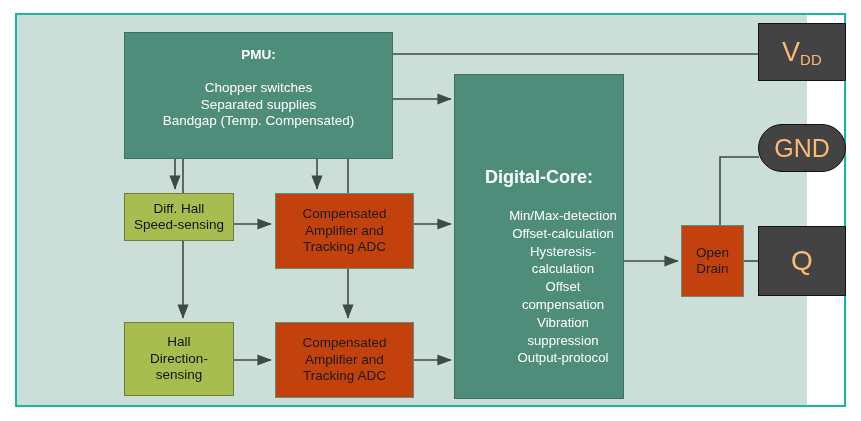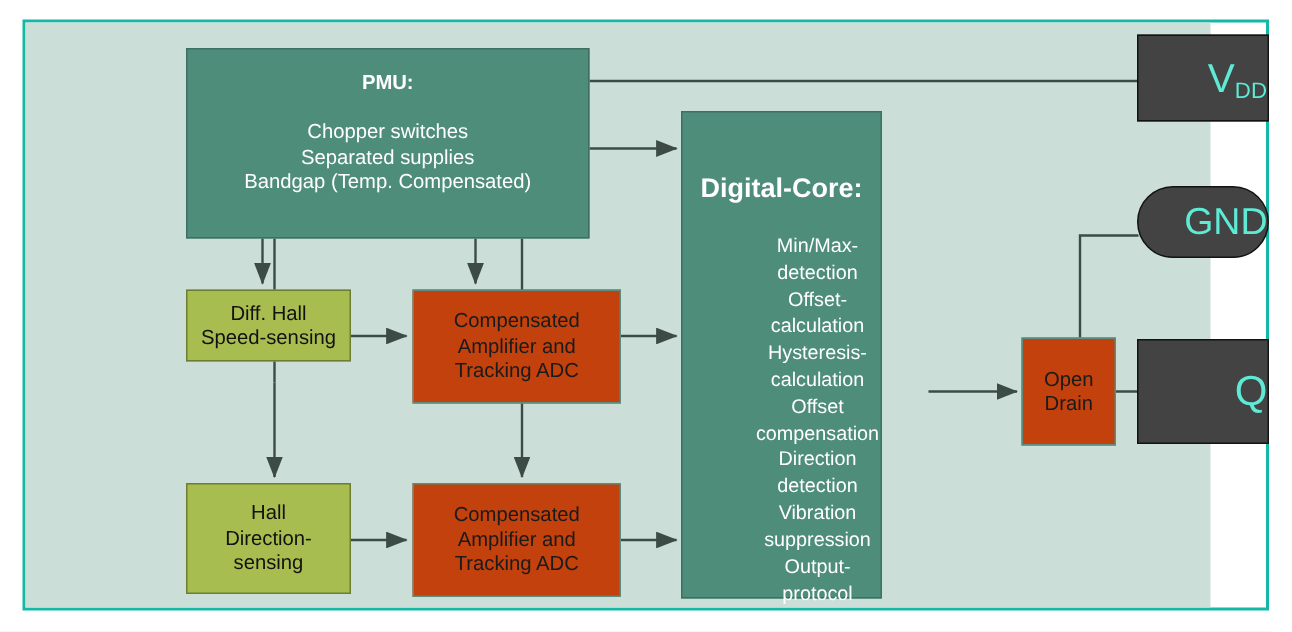--- a/index.html
+++ b/index.html
@@ -54,22 +54,21 @@
     text-align: right;
   }
   .yellow {
     background: #a8bd4f;
     border: 1px solid #6f7d34;
     color: #121212;
   }
   .dark-pad {
     background: #434343;
     border: 1px solid #131313;
-    color: #5eead4;
-    align-items: flex-end;
+    color: #fdba74;
   }
 
   #pmu {
     left: 107px;
     top: 17px;
     width: 269px;
     height: 127px;
     justify-content: flex-start;
     padding-top: 14px;
   }
@@ -78,24 +77,24 @@
     font-size: 13.5px;
     margin-bottom: 17px;
   }
   #pmu .lines {
     font-size: 13.5px;
   }
 
   #dcore {
     left: 437px;
     top: 59px;
-    width: 134px;
+    width: 170px;
     height: 325px;
     justify-content: flex-start;
-    padding-top: 40px;
+    padding-top: 92px;
   }
   #dcore .title {
     font-weight: bold;
     font-size: 18px;
     margin-bottom: 18px;
   }
   #dcore .lines {
     font-size: 13.2px;
     line-height: 1.35;
     margin-left: 48px;
@@ -230,21 +229,20 @@
     </div>
   </div>
 
   <div class="block teal-dark" id="dcore">
     <div class="title">Digital-Core:</div>
     <div class="lines">
       <div>Min/Max-detection</div>
       <div>Offset-calculation</div>
       <div>Hysteresis-calculation</div>
       <div>Offset compensation</div>
-      <div>Direction detection</div>
       <div>Vibration suppression</div>
       <div>Output-protocol</div>
     </div>
   </div>
 
   <div class="block yellow" id="hall-speed">
     <div>Diff. Hall</div>
     <div>Speed-sensing</div>
   </div>
 

